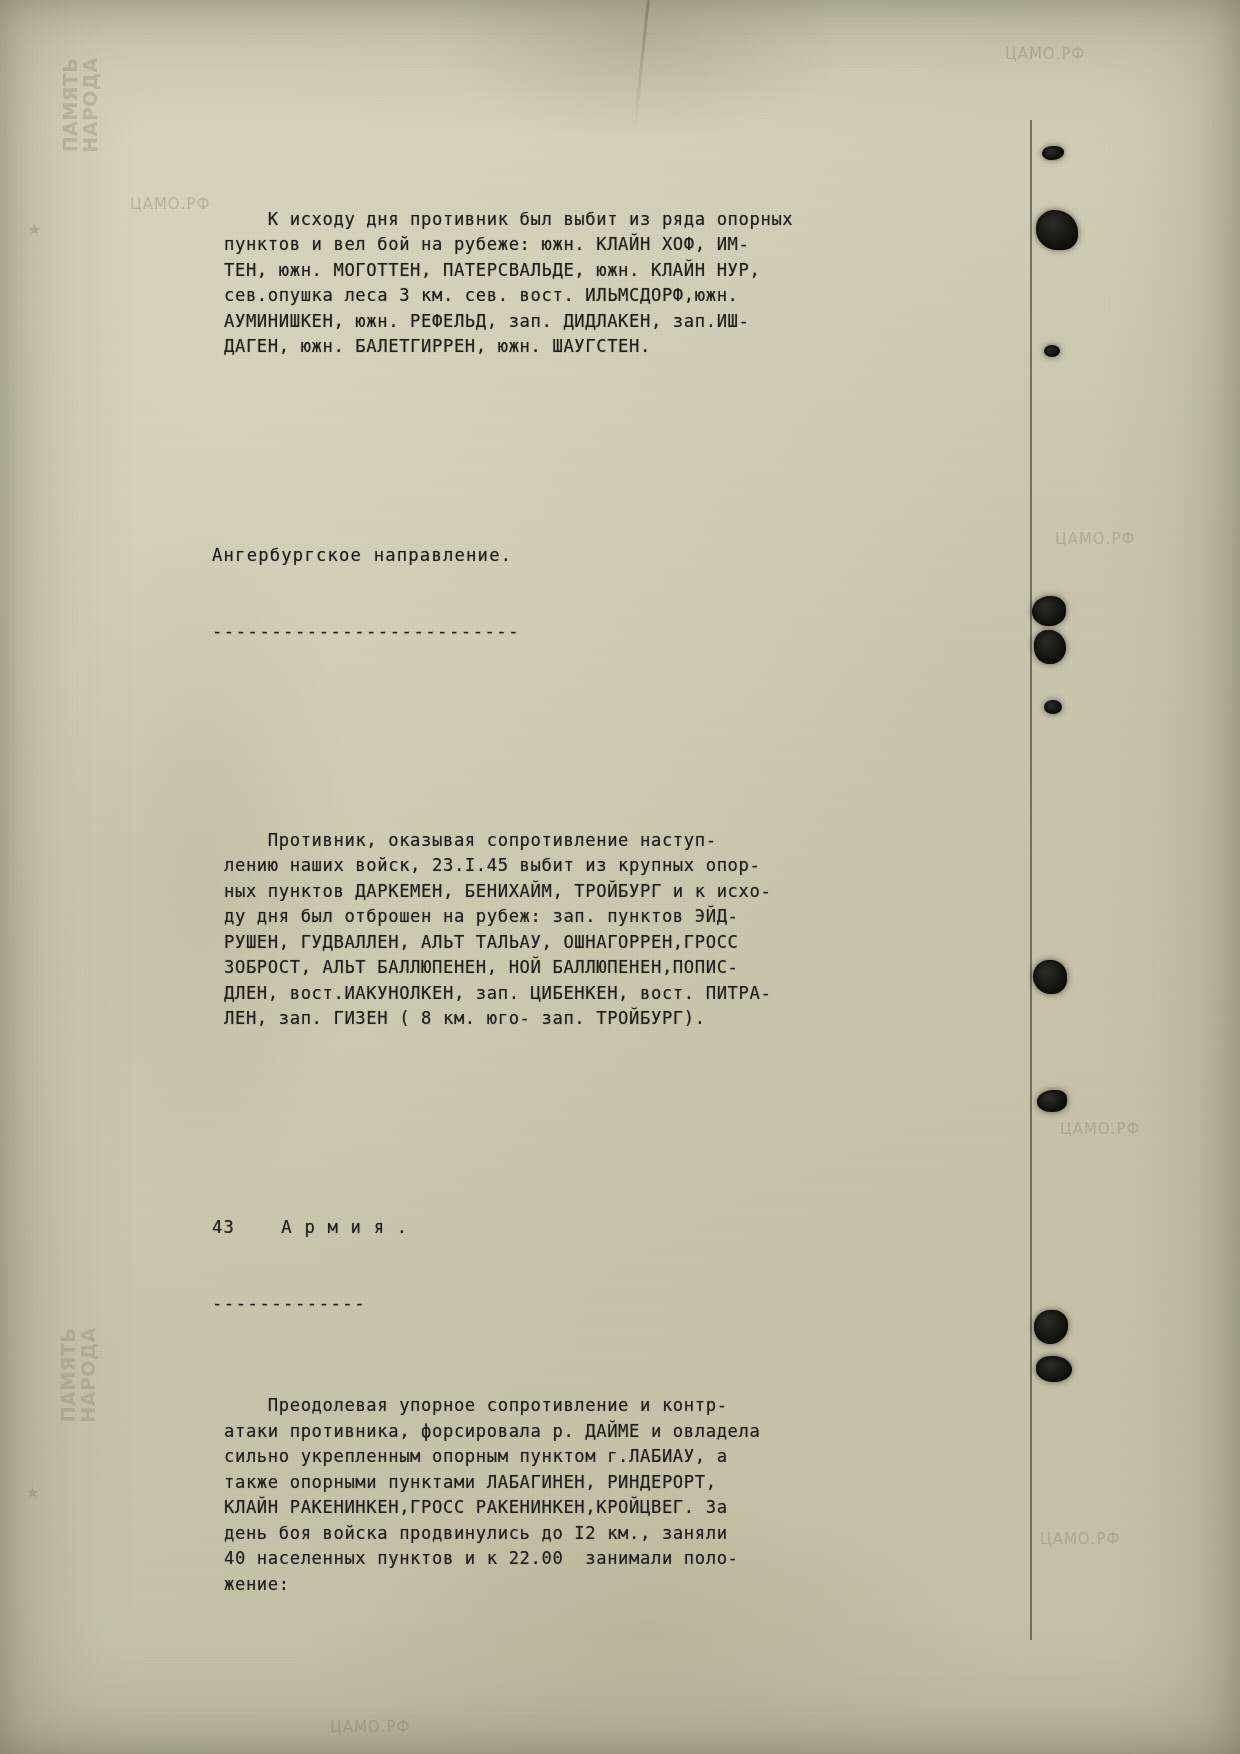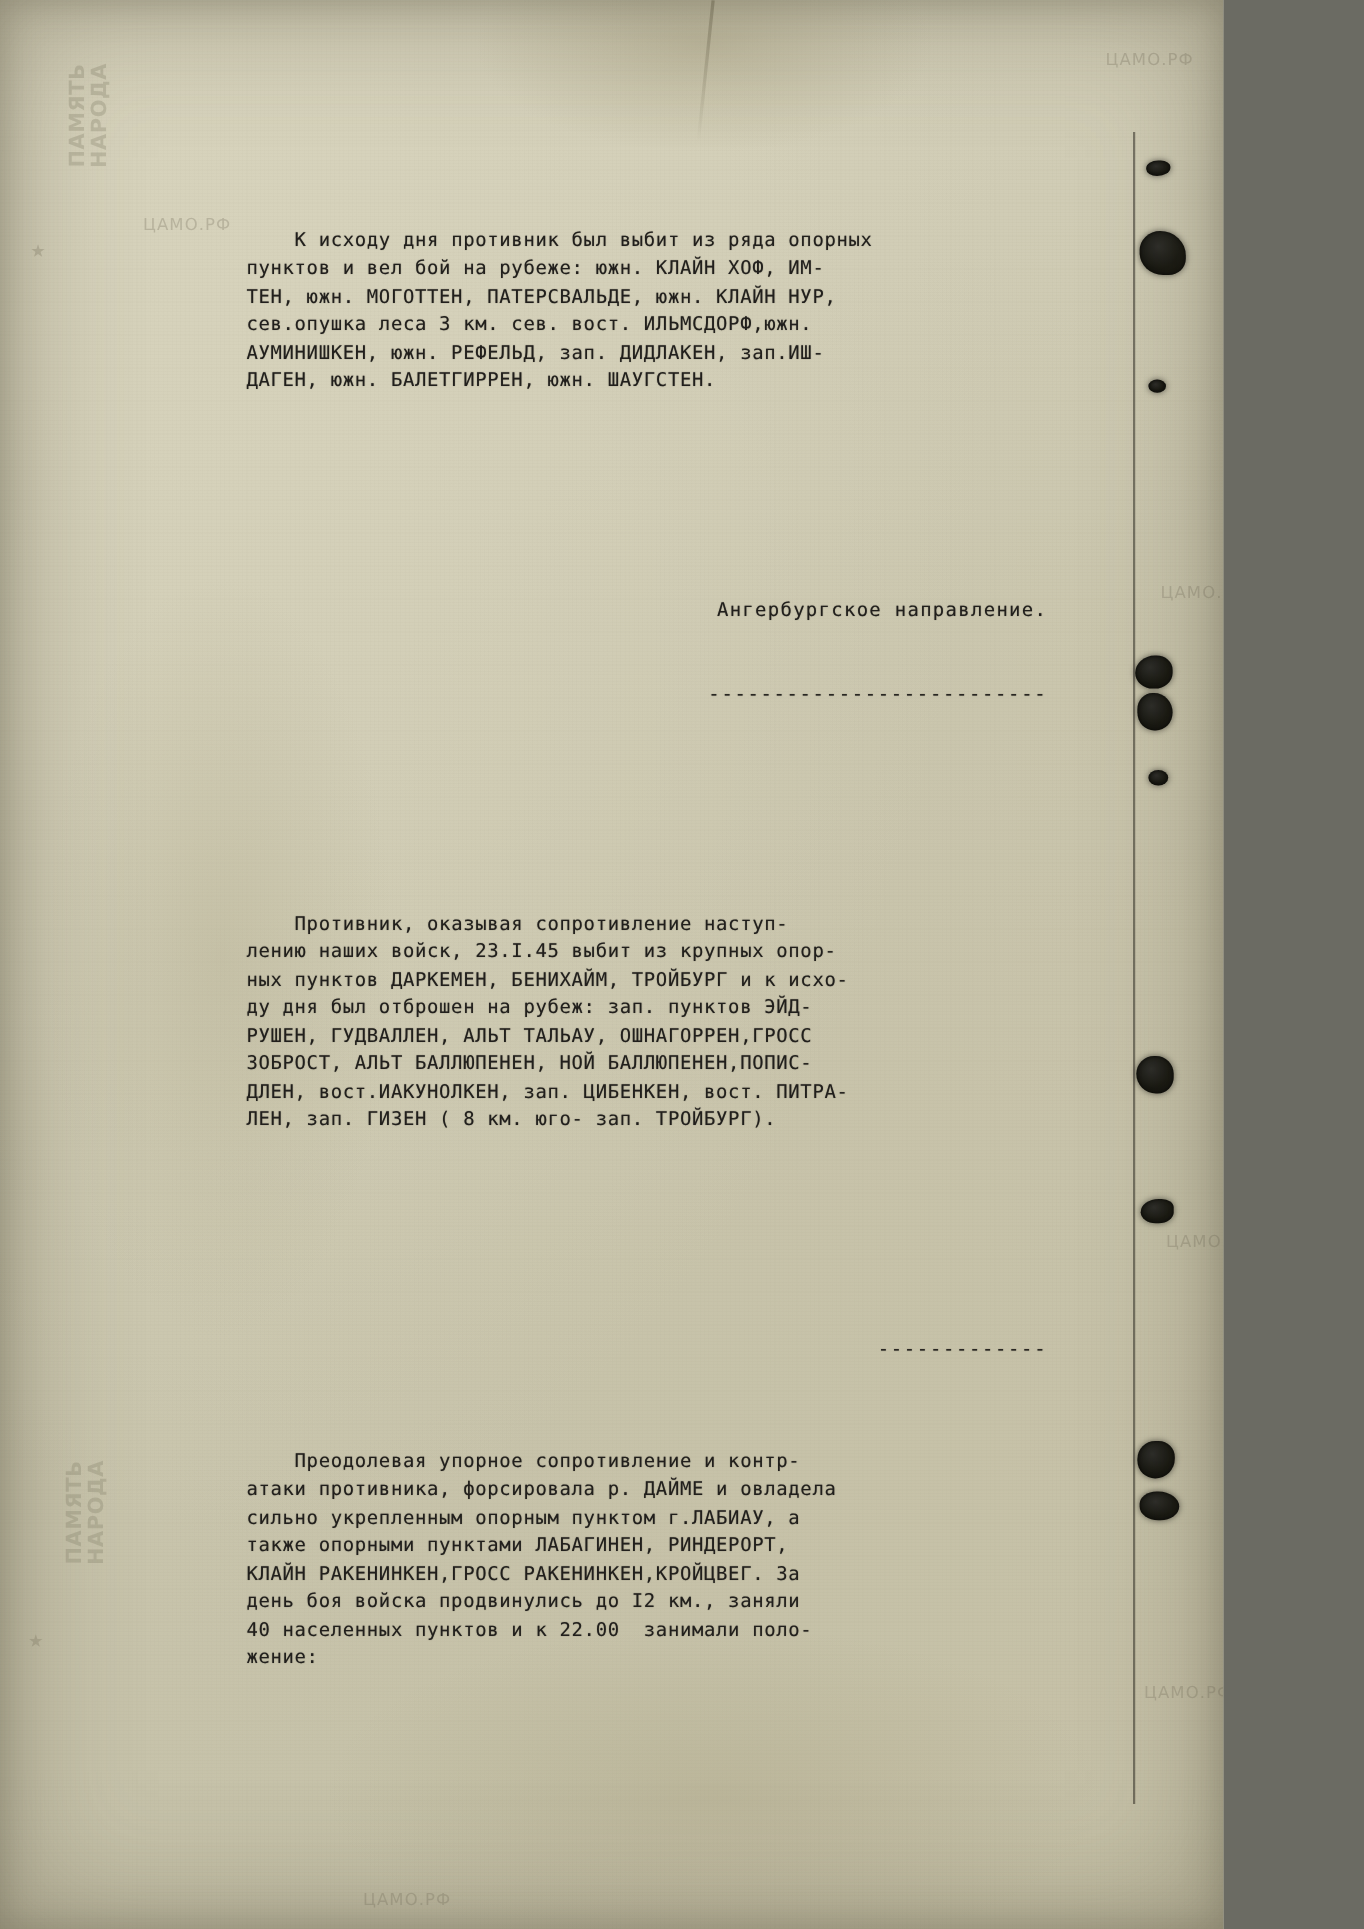--- a/index.html
+++ b/index.html
@@ -2,21 +2,21 @@
 <html><head>
 <meta charset="utf-8">
 <style>
   html, body {
     margin: 0;
     padding: 0;
     background: #6b6b63;
   }
   #page {
     position: relative;
-    width: 1112px;
+    width: 1240px;
     height: 1754px;
     overflow: hidden;
     background: #cfcbb6;
     background-image:
       radial-gradient(ellipse at 20% 10%, rgba(215,211,188,0.9) 0%, rgba(215,211,188,0) 55%),
       radial-gradient(ellipse at 80% 85%, rgba(198,193,167,0.8) 0%, rgba(198,193,167,0) 60%),
       linear-gradient(160deg, #d6d2bc 0%, #cbc7af 45%, #c3bfa6 100%);
     font-family: "DejaVu Sans Mono", monospace;
   }
   
@@ -63,21 +63,21 @@
     width: 740px;
     color: #211f1c;
     font-size: 17.2px;
     line-height: 25.5px;
     letter-spacing: 0.6px;
     white-space: pre-wrap;
     text-shadow: 0 0 1px rgba(40,38,32,.55);
   }
   .para { margin: 0 0 0 12px; }
   .gap-m { height: 30px; }
-  .center { text-align: right; }
+  .center { text-align: left; }
   .dashes { letter-spacing: 1.5px; }
   .heading {
     letter-spacing: 1.2px;
   }
 
   
   #margin-rule {
     position: absolute;
     left: 1030px;
     top: 120px;
@@ -188,20 +188,21 @@
 лению наших войск, 23.I.45 выбит из крупных опор-
 ных пунктов ДАРКЕМЕН, БЕНИХАЙМ, ТРОЙБУРГ и к исхо-
 ду дня был отброшен на рубеж: зап. пунктов ЭЙД-
 РУШЕН, ГУДВАЛЛЕН, АЛЬТ ТАЛЬАУ, ОШНАГОРРЕН,ГРОСС
 ЗОБРОСТ, АЛЬТ БАЛЛЮПЕНЕН, НОЙ БАЛЛЮПЕНЕН,ПОПИС-
 ДЛЕН, вост.ИАКУНОЛКЕН, зап. ЦИБЕНКЕН, вост. ПИТРА-
 ЛЕН, зап. ГИЗЕН ( 8 км. юго- зап. ТРОЙБУРГ).</div>
 
     <div class="gap-m"></div>
 
+    <div class="center heading">43    А р м и я .</div>
     <div class="center dashes">-------------</div>
 
     <div class="para">    Преодолевая упорное сопротивление и контр-
 атаки противника, форсировала р. ДАЙМЕ и овладела
 сильно укрепленным опорным пунктом г.ЛАБИАУ, а
 также опорными пунктами ЛАБАГИНЕН, РИНДЕРОРТ,
 КЛАЙН РАКЕНИНКЕН,ГРОСС РАКЕНИНКЕН,КРОЙЦВЕГ. За
 день боя войска продвинулись до I2 км., заняли
 40 населенных пунктов и к 22.00  занимали поло-
 жение:</div>

